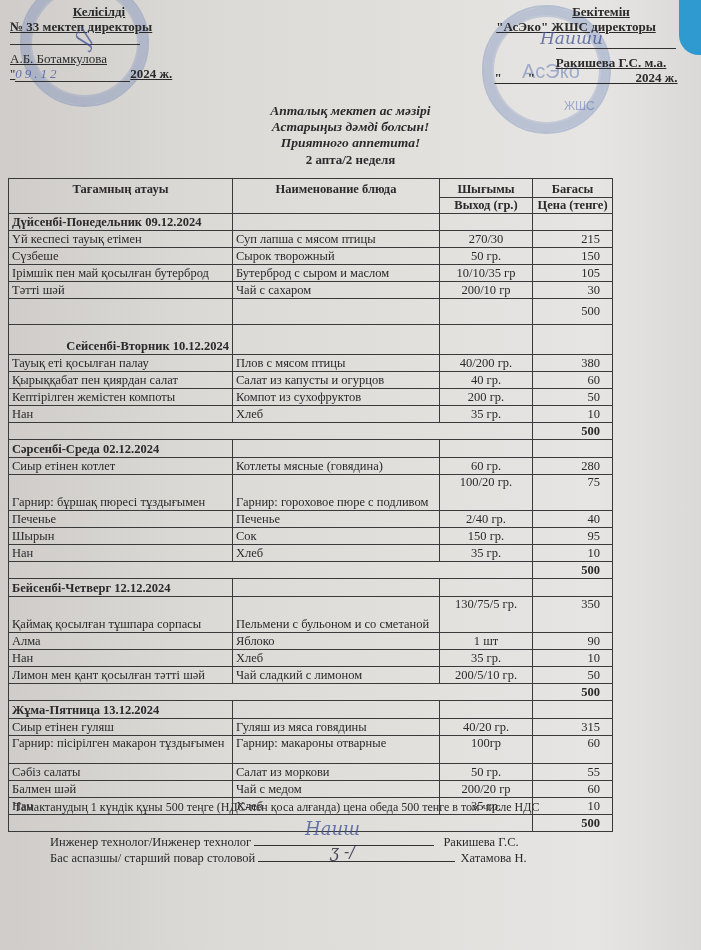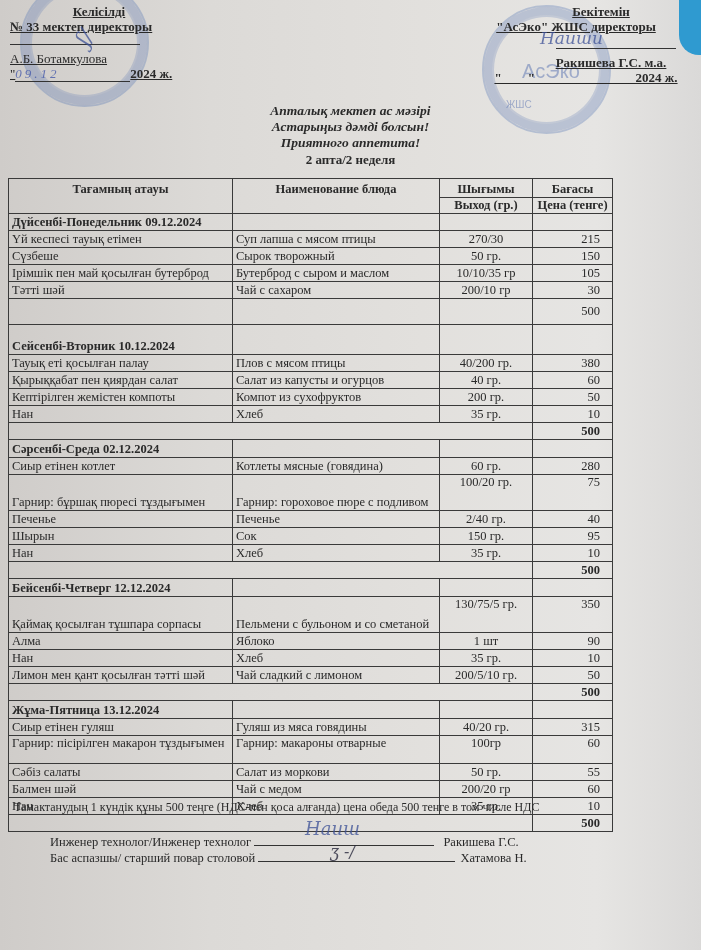--- a/index.html
+++ b/index.html
@@ -36,21 +36,21 @@
   .total td { font-weight:bold; }
   .sig-line { display:inline-block; border-bottom:1px solid #333; }
   .signature { position:absolute; color:rgba(60,80,150,0.75); font-style:italic; font-family:"DejaVu Serif",serif; }
 </style>
 </head>
 <body>
 
 <div class="stamp" style="left:20px;top:-22px;width:125px;height:125px;"></div>
 <div class="stamp" style="left:482px;top:5px;width:125px;height:125px;"></div>
 <div class="stamp-text" style="left:522px;top:60px;font-size:20px;">АсЭко</div>
-<div class="stamp-text" style="left:506px;top:99px;font-size:10px;">ЖШС</div>
+<div class="stamp-text" style="left:564px;top:99px;font-size:12px;">ЖШС</div>
 <div style="position:absolute;right:0;top:0;width:22px;height:55px;background:#2f9ad0;border-bottom-left-radius:20px;"></div>
 
 <div class="abs hdr" style="left:10px;top:4px;width:170px;">
   <div style="text-align:center;padding-left:8px;">Келісілді</div>
   <div>№ 33 мектеп директоры</div>
   <div style="border-bottom:1px solid #333;height:10px;width:130px;margin-bottom:6px;"></div>
   <div style="font-weight:normal;">А.Б. Ботамкулова</div>
   <div style="font-weight:normal;">
     <span>"</span><span class="sig-line" style="width:115px;color:rgba(70,90,170,0.8);font-style:italic;letter-spacing:3px;">09.12</span><span style="font-weight:bold;">2024 ж.</span>
   </div>
@@ -124,21 +124,21 @@
         <td class="c2">Чай с сахаром</td>
         <td class="c3">200/10 гр</td>
         <td class="c4">30</td>
       </tr>
       <tr class="total" style="height: 26px;">
         <td></td>
         <td></td>
         <td></td>
         <td class="c4" style="font-weight:normal;vertical-align:middle;">500</td>
       </tr>
-      <tr class="day" style="height: 30px;">
+      <tr class="day" style="height: 30px; text-align: right;">
         <td class="c1">Сейсенбі-Вторник 10.12.2024</td>
         <td></td>
         <td></td>
         <td></td>
       </tr>
       <tr style="height: 17px;">
         <td class="c1">Тауық еті қосылған палау</td>
         <td class="c2">Плов с мясом птицы</td>
         <td class="c3">40/200 гр.</td>
         <td class="c4">380</td>

